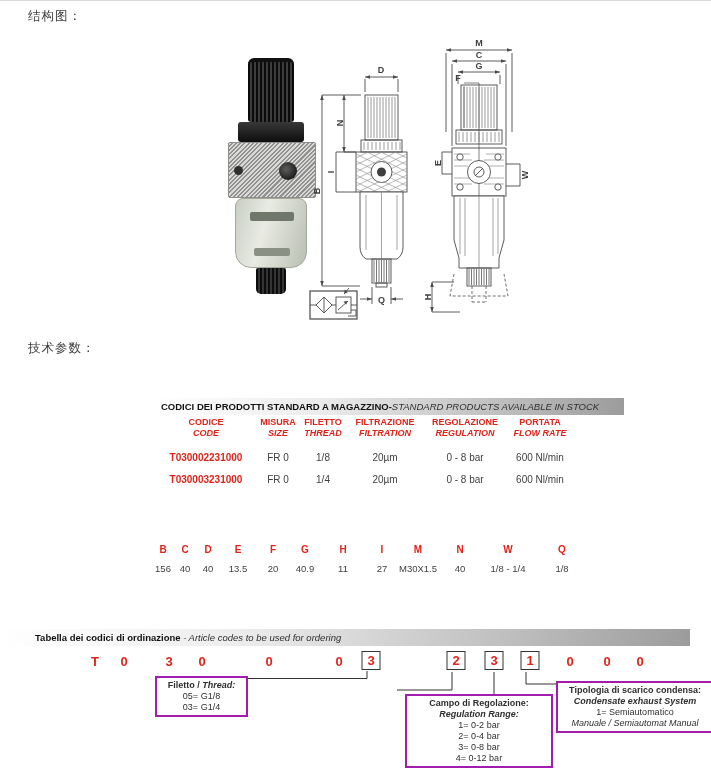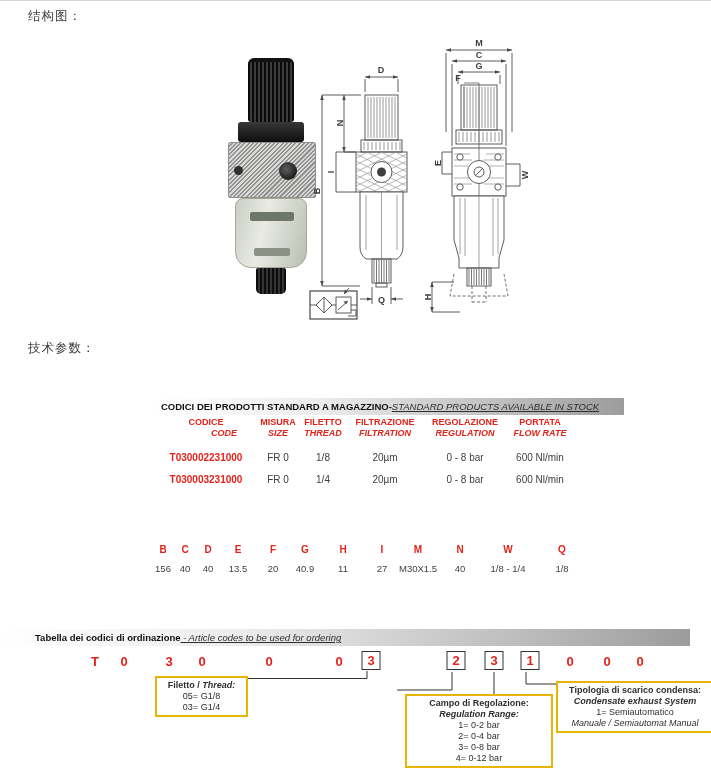--- a/index.html
+++ b/index.html
@@ -8,41 +8,41 @@
   .topline{position:absolute;left:0;top:0;width:711px;height:1px;background:#d9d9d9;}
   .cn{position:absolute;font-size:12.5px;color:#3a3a3a;letter-spacing:1px;}
   svg{position:absolute;overflow:visible;}
   svg text{font:bold 9px "Liberation Sans",sans-serif;fill:#3f3f3f;}
 
   
   .bar{position:absolute;height:17px;line-height:17px;font-size:9.5px;color:#111;
        background:linear-gradient(90deg,#ffffff 0%,#ececec 35%,#bdbdbd 75%,#9c9c9c 100%);
        white-space:nowrap;}
   .bar .b{font-weight:bold;}
-  .bar .i{font-style:italic;color:#2e2e2e;text-decoration:underline;}
+  .bar .i{font-style:italic;color:#2e2e2e;}
 
   
   .colh{position:absolute;transform:translateX(-50%);color:#e2231a;font-size:9px;
         font-weight:bold;white-space:nowrap;text-align:center;}
   .colh.en{font-style:italic;}
   .cell{position:absolute;transform:translateX(-50%);font-size:10px;color:#3f3f3f;white-space:nowrap;}
   .cell.code{color:#e2231a;font-weight:bold;}
 
   
   .dimh{position:absolute;transform:translateX(-50%);color:#e2231a;font-size:10px;font-weight:bold;}
   .dimv{position:absolute;transform:translateX(-50%);font-size:9.5px;color:#3f3f3f;white-space:nowrap;}
 
   
   .cchar{position:absolute;transform:translateX(-50%);font-size:13px;font-weight:bold;
          color:#e2231a;top:654px;}
   .cchar.boxed{top:651px;width:17px;height:17px;line-height:17px;text-align:center;
          border:1px solid #333;background:#fff;}
 
   
-  .callout{position:absolute;border:2px solid #eab308;background:#fff;text-align:center;
+  .callout{position:absolute;border:2px solid #a21caf;background:#fff;text-align:center;
            font-size:9px;line-height:11px;color:#2e2e2e;padding:2px 1px;z-index:2;}
   .callout .t{font-weight:bold;}
   .callout .ti{font-weight:bold;font-style:italic;}
   .callout .vi{font-style:italic;}
 
   
   .photo{position:absolute;left:228px;top:58px;width:88px;}
   .photo div{box-sizing:border-box;}
   .p-knob{margin-left:20px;width:46px;height:64px;border-radius:6px 6px 3px 3px;
           background:repeating-linear-gradient(90deg,#0b0b0b 0 2px,#3c3c3c 2px 4px);
@@ -188,21 +188,21 @@
     <text x="8" y="264" text-anchor="middle" transform="rotate(-90 8 261)">H</text>
   </svg>
 
   <div class="cn" style="left:28px;top:340px">技术参数：</div>
 
   <div class="bar" style="left:155px;top:398px;width:463px;padding-left:6px">
     <span class="b">CODICI DEI PRODOTTI STANDARD A MAGAZZINO-</span><span class="i">STANDARD PRODUCTS AVAILABLE IN STOCK</span>
   </div>
 
   <span class="colh" style="left:206px;top:417px">CODICE</span>
-  <span class="colh en" style="left:224px;top:428px">CODE</span>
+  <span class="colh en" style="left:206px;top:428px">CODE</span>
   <span class="colh" style="left:278px;top:417px">MISURA</span>
   <span class="colh en" style="left:278px;top:428px">SIZE</span>
   <span class="colh" style="left:323px;top:417px">FILETTO</span>
   <span class="colh en" style="left:323px;top:428px">THREAD</span>
   <span class="colh" style="left:385px;top:417px">FILTRAZIONE</span>
   <span class="colh en" style="left:385px;top:428px">FILTRATION</span>
   <span class="colh" style="left:465px;top:417px">REGOLAZIONE</span>
   <span class="colh en" style="left:465px;top:428px">REGULATION</span>
   <span class="colh" style="left:540px;top:417px">PORTATA</span>
   <span class="colh en" style="left:540px;top:428px">FLOW RATE</span>

